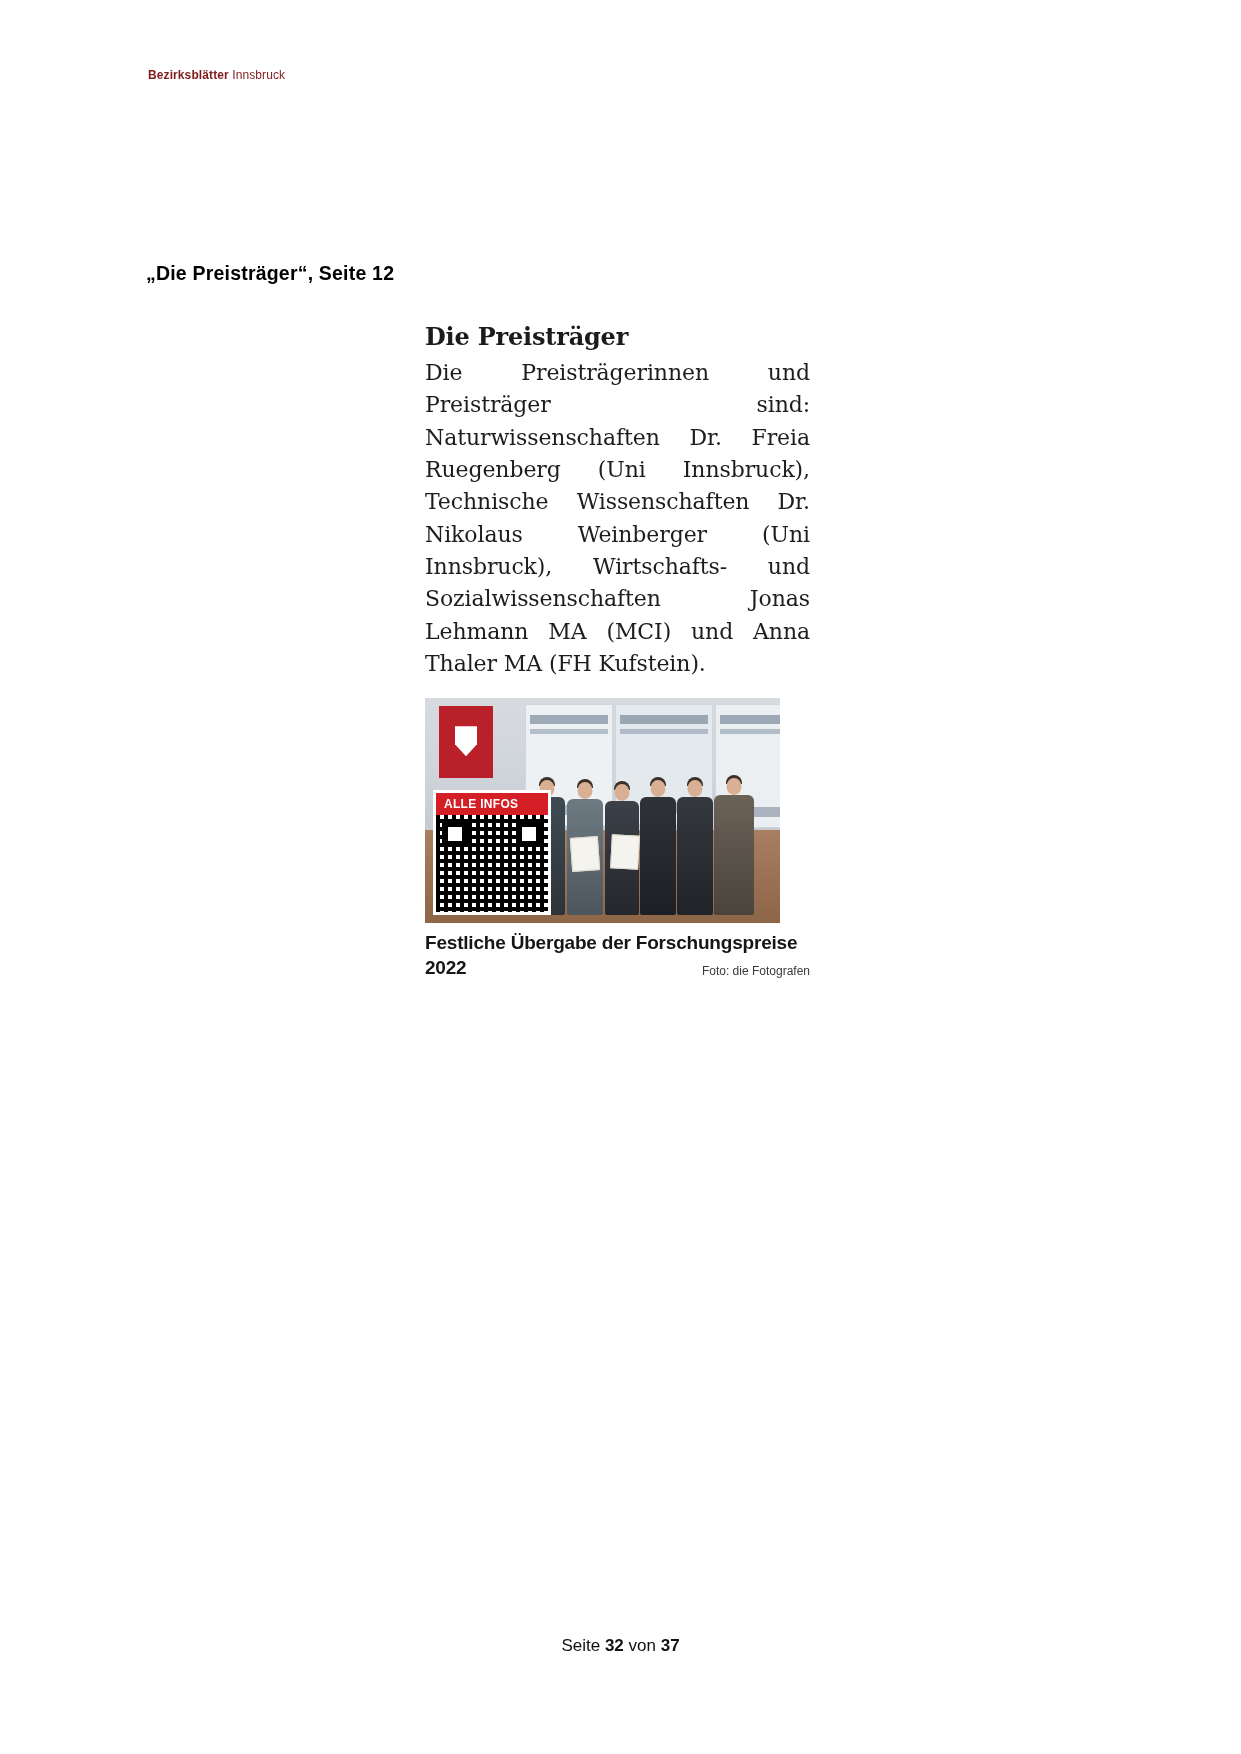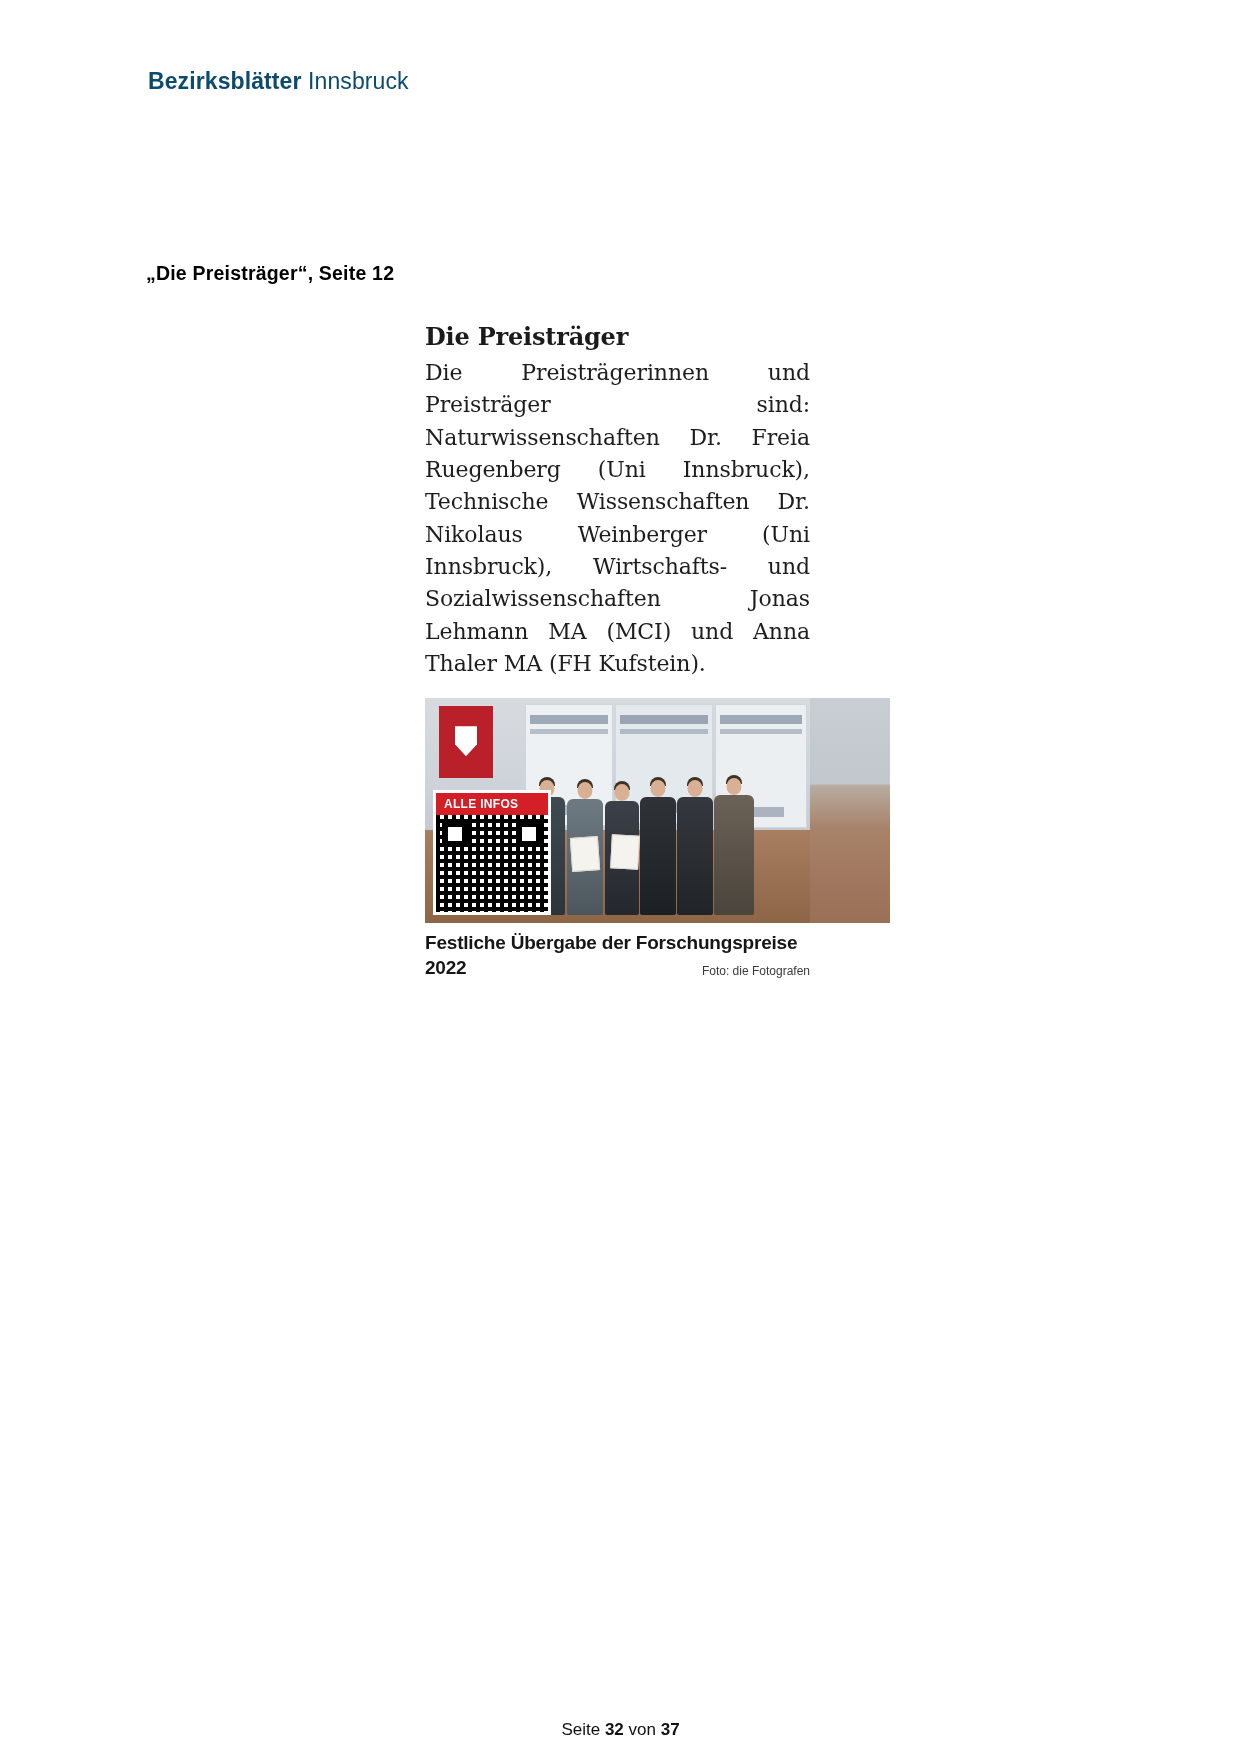--- a/index.html
+++ b/index.html
@@ -14,23 +14,23 @@
     font-family: "Liberation Sans", sans-serif;
     color: #000000;
     overflow: hidden;
   }
 
   
   .page-header {
     position: absolute;
     left: 148px;
     top: 68px;
-    font-size: 23px;
+    font-size: 12px;
     letter-spacing: 0.1px;
-    color: #0c4a6e;
+    color: #7f1d1d;
   }
   .page-header .brand {
     font-weight: bold;
   }
   .page-header .section {
     font-weight: normal;
   }
 
   
   .article-title {
@@ -69,21 +69,21 @@
     text-align: justify;
     text-justify: inter-word;
     width: 385px;
     letter-spacing: -0.1px;
   }
 
   
   .photo-wrap {
     position: relative;
     margin-top: 18px;
-    width: 465px;
+    width: 355px;
     height: 225px;
     overflow: hidden;
   }
   .photo {
     position: absolute;
     inset: 0;
     background:
       linear-gradient(to bottom, #c9cdd4 0%, #c2c6cd 38%, #b7aca0 39%, #a8826a 58%, #9a6f55 100%);
   }
   
@@ -243,21 +243,21 @@
     font-weight: normal;
     color: #3a3a3a;
     letter-spacing: 0;
   }
 
   
   .page-footer {
     position: absolute;
     left: 0;
     right: 0;
-    top: 1720px;
+    top: 1636px;
     text-align: center;
     font-size: 17px;
     color: #111111;
   }
   .page-footer b { font-weight: bold; }
 </style>
 </head>
 <body>
 
 <div class="page-header">

